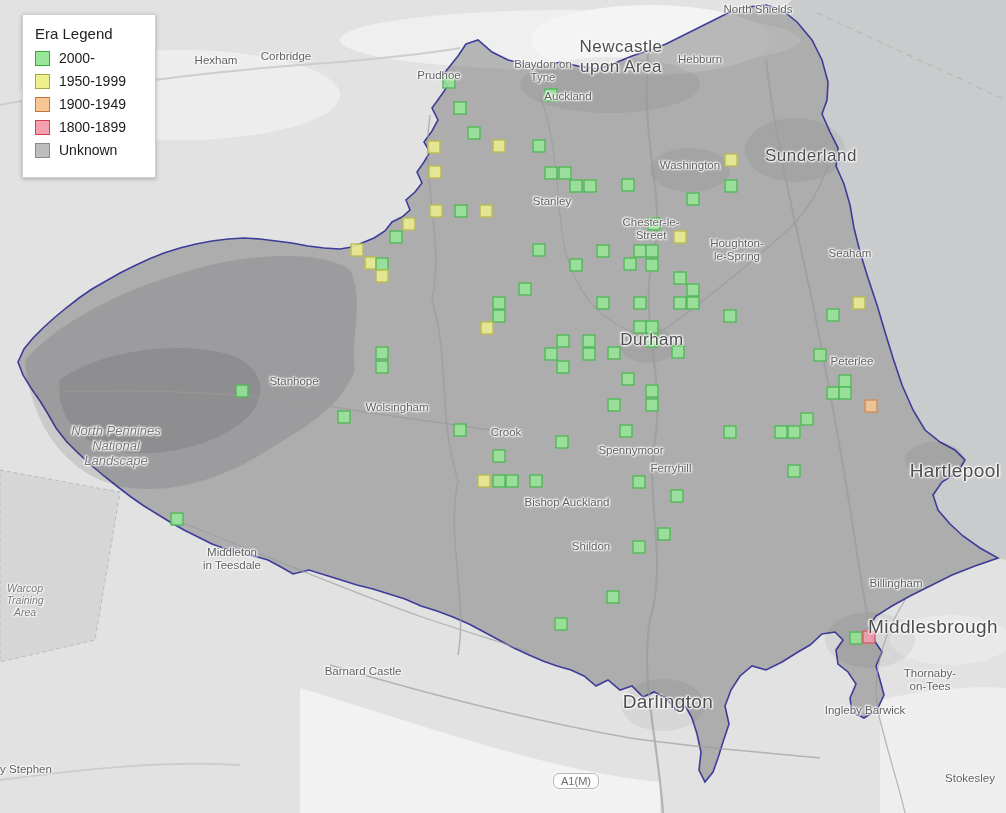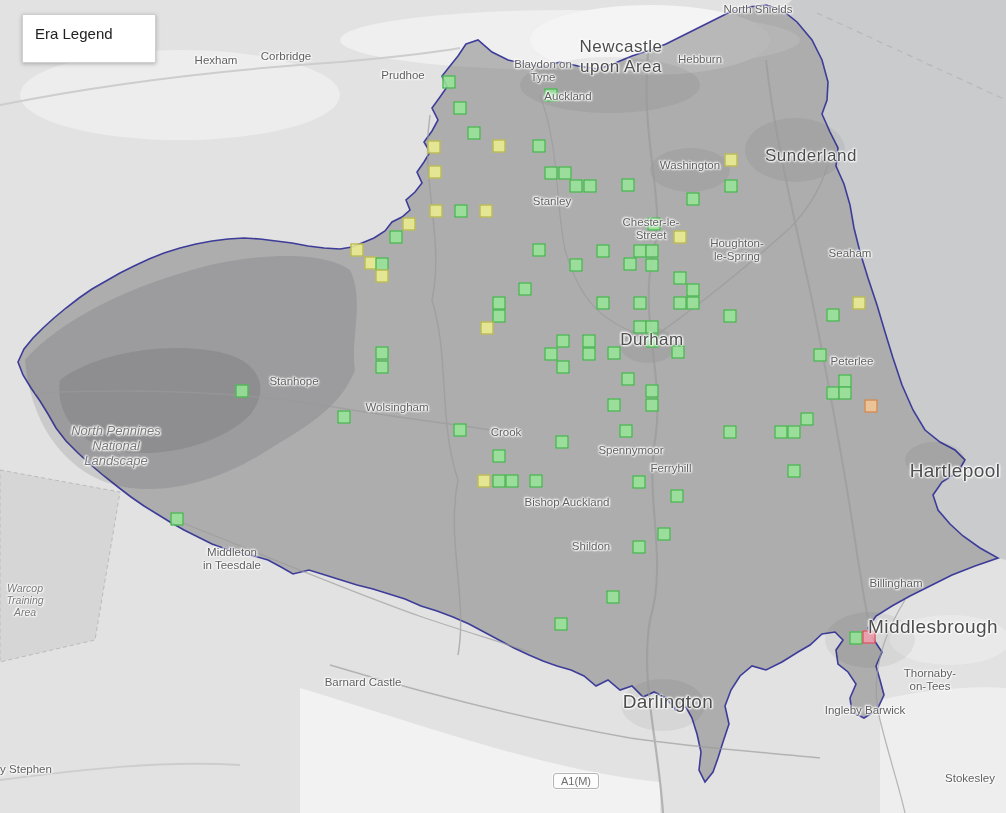--- a/index.html
+++ b/index.html
@@ -180,21 +180,21 @@
       <div class="marker" title="2000-" style="left: 856px; top: 638px; background: rgba(152, 230, 152, 0.85); border-color: rgb(53, 168, 63);"></div>
       <div class="marker" title="1800-1899" style="left: 869px; top: 637px; background: rgba(245, 160, 174, 0.85); border-color: rgb(212, 64, 79);"></div>
     </div>
   <div id="label-layer">
       <div class="map-label lbl-town" style="left: 758px; top: 10px;">North Shields</div>
       <div class="map-label lbl-city" style="left: 621px; top: 57px;">Newcastle
 upon Area</div>
       <div class="map-label lbl-town" style="left: 700px; top: 60px;">Hebburn</div>
       <div class="map-label lbl-town" style="left: 216px; top: 61px;">Hexham</div>
       <div class="map-label lbl-town" style="left: 286px; top: 57px;">Corbridge</div>
-      <div class="map-label lbl-town" style="left: 403px; top: 76px;">Prudhoe</div>
+      <div class="map-label lbl-town" style="left: 439px; top: 76px;">Prudhoe</div>
       <div class="map-label lbl-town" style="left: 543px; top: 71px;">Blaydon on
 Tyne</div>
       <div class="map-label lbl-town" style="left: 568px; top: 97px;">Auckland</div>
       <div class="map-label lbl-city" style="left: 811px; top: 156px;">Sunderland</div>
       <div class="map-label lbl-town" style="left: 690px; top: 166px;">Washington</div>
       <div class="map-label lbl-town" style="left: 552px; top: 202px;">Stanley</div>
       <div class="map-label lbl-town" style="left: 651px; top: 229px;">Chester-le-
 Street</div>
       <div class="map-label lbl-town" style="left: 737px; top: 250px;">Houghton-
 le-Spring</div>
@@ -215,25 +215,47 @@
       <div class="map-label lbl-town" style="left: 232px; top: 559px;">Middleton
 in Teesdale</div>
       <div class="map-label lbl-area-small" style="left: 25px; top: 600px;">Warcop
 Training
 Area</div>
       <div class="map-label lbl-town" style="left: 886px; top: 584px; padding-left: 20px;">Billingham</div>
       <div class="map-label lbl-city2" style="left: 933px; top: 627px;">Middlesbrough</div>
       <div class="map-label lbl-town" style="left: 930px; top: 680px;">Thornaby-
 on-Tees</div>
       <div class="map-label lbl-town" style="left: 865px; top: 711px;">Ingleby Barwick</div>
-      <div class="map-label lbl-town" style="left: 363px; top: 672px; margin-top: 11px;">Barnard Castle</div>
+      <div class="map-label lbl-town" style="left: 363px; top: 672px;">Barnard Castle</div>
       <div class="map-label lbl-city2" style="left: 668px; top: 702px;">Darlington</div>
       <div class="map-label lbl-town" style="left: 970px; top: 779px;">Stokesley</div>
       <div class="map-label lbl-town" style="left: 26px; top: 770px;">y Stephen</div>
     </div>
 
-  <div class="road-badge" id="road-badge" style="left: 576px; top: 781px;">A1(M)</div>
+  <div class="road-badge" id="road-badge" style="left: 576px; top: 781px; border-radius: 6px;">A1(M)</div>
 
   <div class="legend">
     <div class="legend-title">Era Legend</div>
+    <div id="legend-items">
+        <div class="legend-row">
+          <span class="legend-swatch" style="background: rgb(152, 230, 152); border-color: rgb(53, 168, 63);"></span>
+          <span class="legend-label">2000-</span>
+        </div>
+        <div class="legend-row">
+          <span class="legend-swatch" style="background: rgb(238, 240, 142); border-color: rgb(168, 168, 62);"></span>
+          <span class="legend-label">1950-1999</span>
+        </div>
+        <div class="legend-row">
+          <span class="legend-swatch" style="background: rgb(246, 199, 149); border-color: rgb(196, 119, 58);"></span>
+          <span class="legend-label">1900-1949</span>
+        </div>
+        <div class="legend-row">
+          <span class="legend-swatch" style="background: rgb(245, 160, 174); border-color: rgb(212, 64, 79);"></span>
+          <span class="legend-label">1800-1899</span>
+        </div>
+        <div class="legend-row">
+          <span class="legend-swatch" style="background: rgb(189, 189, 189); border-color: rgb(139, 139, 139);"></span>
+          <span class="legend-label">Unknown</span>
+        </div>
+      </div>
   </div>
 
 </div>
 
 </body></html>

